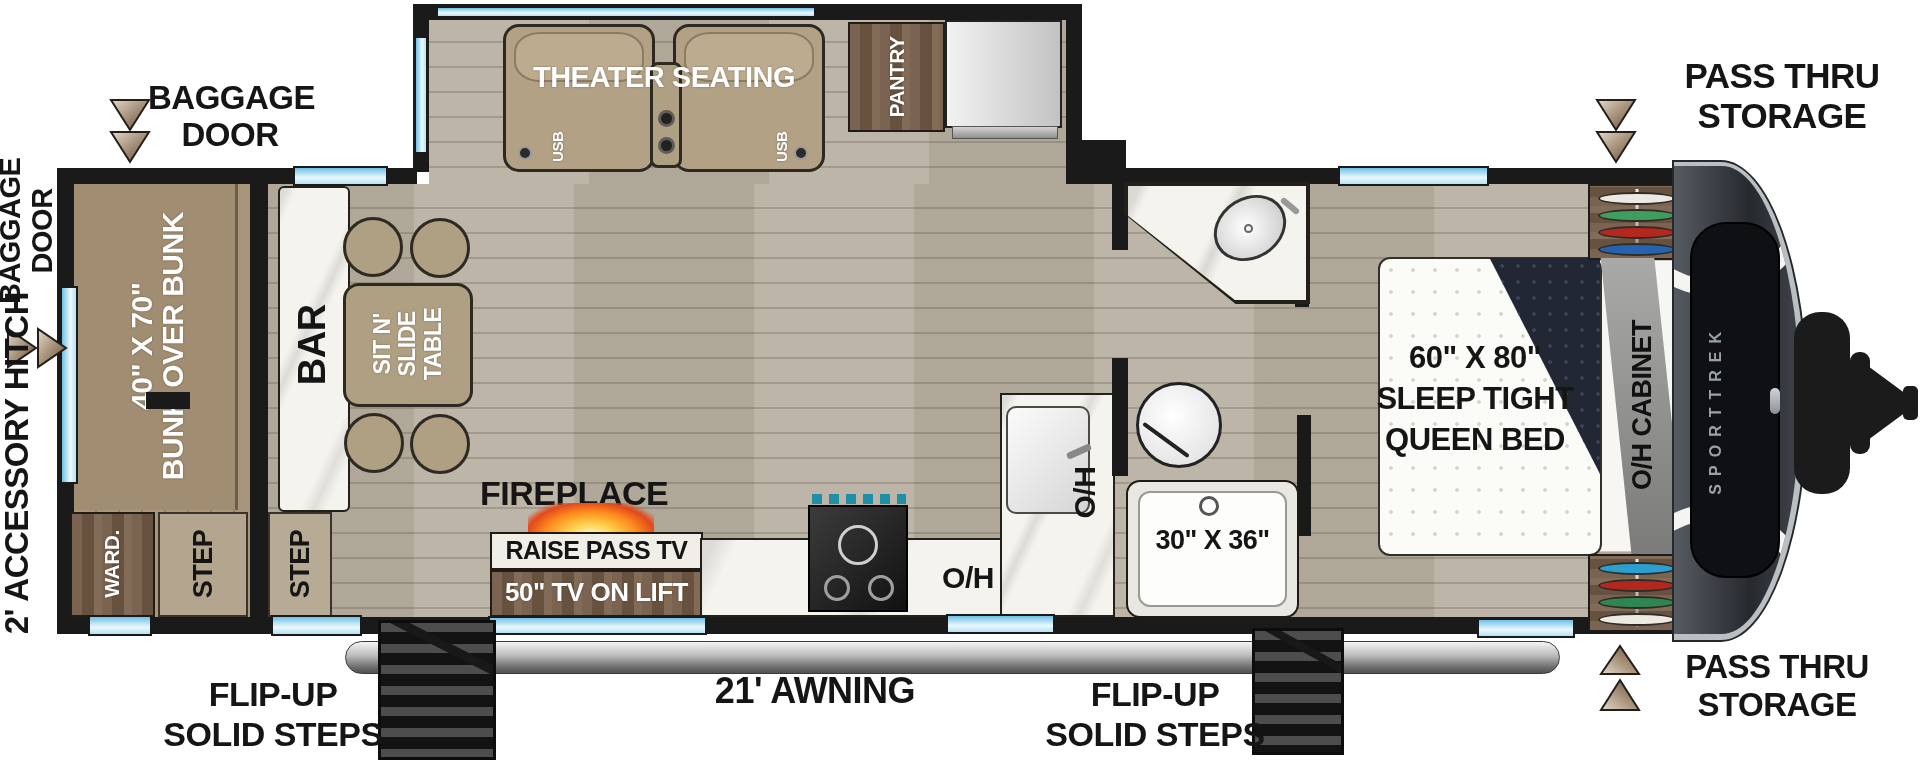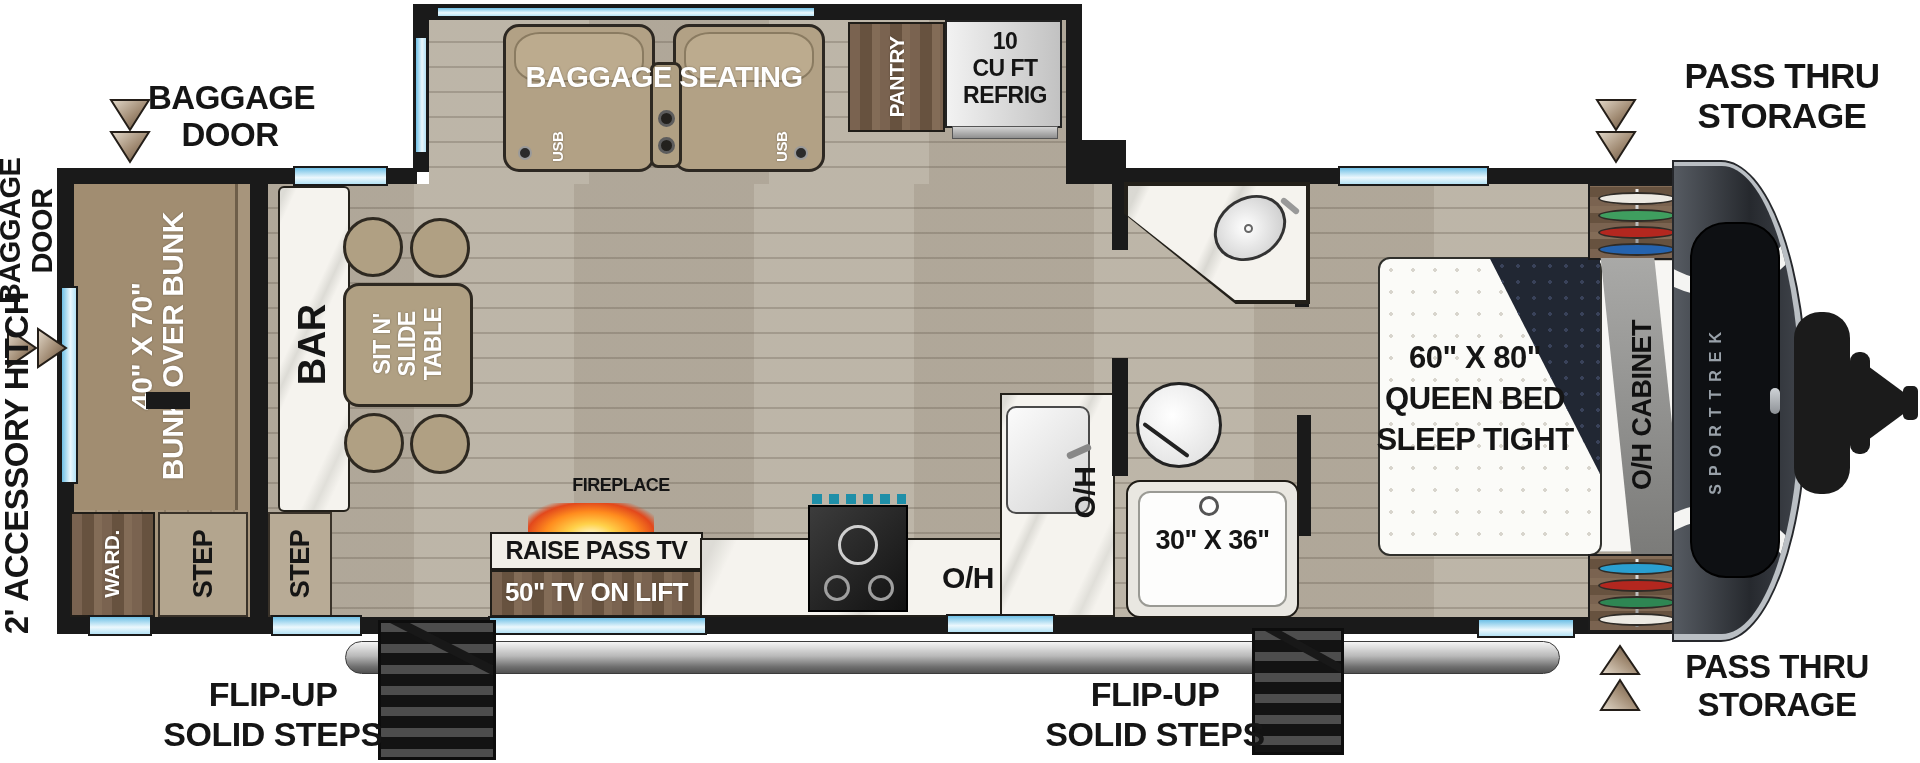--- a/index.html
+++ b/index.html
@@ -46,34 +46,29 @@
     <div class="seatback"></div>
   </div>
   <div class="seat" style="left:673px;top:24px">
     <div class="seatback"></div>
   </div>
   <div class="tanbox" style="left:650px;top:62px;width:32px;height:106px;border-radius:8px"></div>
   <div class="cup" style="left:658px;top:110px"></div>
   <div class="cup" style="left:658px;top:137px"></div>
   <div class="btn" style="left:518px;top:146px"></div>
   <div class="btn" style="left:794px;top:146px"></div>
-  <div class="lbl white" style="left:503px;top:62px;width:322px;font-size:29px">BAGGAGE SEATING</div>
+  <div class="lbl white" style="left:503px;top:62px;width:322px;font-size:29px">THEATER SEATING</div>
   <div class="lbl white rot" style="left:536px;top:139px;width:44px;font-size:15px">USB</div>
   <div class="lbl white rot" style="left:760px;top:139px;width:44px;font-size:15px">USB</div>
 
   <div class="wood" style="left:848px;top:22px;width:97px;height:110px"></div>
   <div class="lbl white rot" style="left:838px;top:66px;width:118px;font-size:21px">PANTRY</div>
 
   <div class="abs" style="left:945px;top:20px;width:117px;height:108px;background:linear-gradient(90deg,#f2f2f2,#c2c2c2);border:2px solid #222;box-sizing:border-box"></div>
   <div class="abs" style="left:952px;top:126px;width:106px;height:13px;background:linear-gradient(180deg,#d4d4d4,#8f8f8f);border:1px solid #555;box-sizing:border-box"></div>
-  <div class="lbl" style="left:948px;top:28px;width:114px;font-size:23px;line-height:1.18">
-    <div>10</div>
-    <div>CU FT</div>
-    <div>REFRIG</div>
-  </div>
 
   <div class="wall" style="left:413px;top:4px;width:669px;height:16px"></div>
   <div class="wall" style="left:413px;top:4px;width:16px;height:168px"></div>
   <div class="wall" style="left:1066px;top:4px;width:16px;height:180px"></div>
   <div class="win" style="left:436px;top:6px;width:380px;height:12px"></div>
   <div class="win v" style="left:414px;top:36px;width:14px;height:118px"></div>
 
   <div class="wall" style="left:57px;top:168px;width:360px;height:16px"></div>
   <div class="wall" style="left:1066px;top:168px;width:634px;height:16px"></div>
   <div class="wall" style="left:1066px;top:140px;width:60px;height:44px"></div>
@@ -100,21 +95,21 @@
   <div class="stool" style="left:410px;top:218px"></div>
   <div class="stool" style="left:344px;top:413px"></div>
   <div class="stool" style="left:410px;top:414px"></div>
   <div class="tanbox" style="left:343px;top:283px;width:130px;height:124px;border-radius:16px"></div>
   <div class="lbl white rot" style="left:348px;top:306px;width:120px;font-size:23px;line-height:1.1">
     <div>SIT N'</div>
     <div>SLIDE</div>
     <div>TABLE</div>
   </div>
 
-  <div class="lbl" style="left:536px;top:476px;width:170px;font-size:18px">FIREPLACE</div>
+  <div class="lbl" style="left:480px;top:476px;width:170px;font-size:34px">FIREPLACE</div>
   <div class="abs" style="left:528px;top:503px;width:126px;height:33px;filter:blur(.5px);
        background:radial-gradient(ellipse at 50% 100%, #fffbe0 0%, #ffd24a 26%, #ff8c1e 52%, #e2481c 72%, rgba(226,72,28,0) 84%)"></div>
   <div class="abs" style="left:490px;top:532px;width:213px;height:38px;background:#f1eee7;border:2px solid #1e1b16;box-sizing:border-box"></div>
   <div class="lbl" style="left:490px;top:537px;width:213px;font-size:25px">RAISE PASS TV</div>
   <div class="wood" style="left:490px;top:570px;width:213px;height:47px"></div>
   <div class="lbl white" style="left:490px;top:579px;width:213px;font-size:26px">50" TV ON LIFT</div>
 
   <div class="marble" style="left:700px;top:538px;width:415px;height:79px"></div>
   <div class="marble" style="left:1000px;top:393px;width:115px;height:224px"></div>
   <div class="abs" style="left:808px;top:505px;width:100px;height:107px;background:linear-gradient(135deg,#3c3c3c,#111);border:2px solid #000;box-sizing:border-box"></div>
@@ -155,22 +150,22 @@
   </div>
 
   <div class="abs" style="left:1598px;top:260px;width:96px;height:292px;background:#f7f6f3;border:1px solid #c9c6c0;box-sizing:border-box"></div>
   <div class="abs" style="left:1378px;top:257px;width:224px;height:299px;border-radius:12px;background:#fbfbf8;
        background-image:radial-gradient(circle,#d8d5cd 1.6px,rgba(0,0,0,0) 1.9px);background-size:22px 22px;border:2px solid #30302c;box-sizing:border-box"></div>
   <div class="abs" style="left:1462px;top:258px;width:138px;height:216px;
        background:#212733;background-image:radial-gradient(circle,#39425a 1.6px,rgba(0,0,0,0) 1.9px);background-size:16px 16px;
        clip-path:polygon(20% 0,100% 0,100% 100%)"></div>
   <div class="lbl" style="left:1360px;top:338px;width:230px;font-size:31px;line-height:1.32">
     <div>60" X 80"</div>
+    <div>SLEEP TIGHT</div>
     <div>QUEEN BED</div>
-    <div>SLEEP TIGHT</div>
   </div>
 
   <div class="wardrobe" style="left:1588px;top:184px;height:76px">
     <div class="wire"></div>
   <div class="hanger" style="top: 6px; background: rgb(236, 233, 226);"></div>
       <div class="hanger" style="top: 23px; background: rgb(63, 158, 95);"></div>
       <div class="hanger" style="top: 40px; background: rgb(179, 39, 31);"></div>
       <div class="hanger" style="top: 57px; background: rgb(37, 99, 174);"></div>
     </div>
   <div class="wardrobe" style="left:1588px;top:554px;height:78px">
@@ -205,20 +200,21 @@
   </div>
   <div class="lbl rot" style="left:1536px;top:401px;width:360px;font-size:16px;letter-spacing:8px;color:#99a1a9;font-weight:700">SPORTTREK</div>
 
   <div class="abs" style="left:1794px;top:312px;width:56px;height:182px;background:#1b1b1b;border-radius:26px"></div>
   <div class="abs" style="left:1850px;top:352px;width:20px;height:102px;background:#1b1b1b;border-radius:9px"></div>
   <div class="abs" style="left:1868px;top:366px;width:44px;height:74px;background:#1b1b1b;clip-path:polygon(0 0,100% 44%,100% 56%,0 100%)"></div>
   <div class="abs" style="left:1903px;top:386px;width:15px;height:34px;background:#1b1b1b;border-radius:5px"></div>
 
   <div class="abs" style="left:345px;top:641px;width:1215px;height:33px;border-radius:18px;
        background:linear-gradient(180deg,#f4f4f4,#b9b9b9 45%,#6f6f6f 80%,#515151);border:1px solid #3a3a3a;box-sizing:border-box"></div>
+  <div class="lbl" style="left:640px;top:672px;width:350px;font-size:36px">21' AWNING</div>
 
   <div class="steps" style="left:378px;top:620px;width:118px;height:140px">
     <div class="strap" style="left:-14px;top:22px;width:170px;height:9px;transform:rotate(27deg)"></div>
   </div>
   <div class="steps" style="left:1252px;top:628px;width:92px;height:127px">
     <div class="strap" style="left:-12px;top:18px;width:140px;height:8px;transform:rotate(29deg)"></div>
   </div>
 
   <div class="lbl" style="left:130px;top:674px;width:286px;font-size:34px;line-height:1.18">
     <div>FLIP-UP</div>

